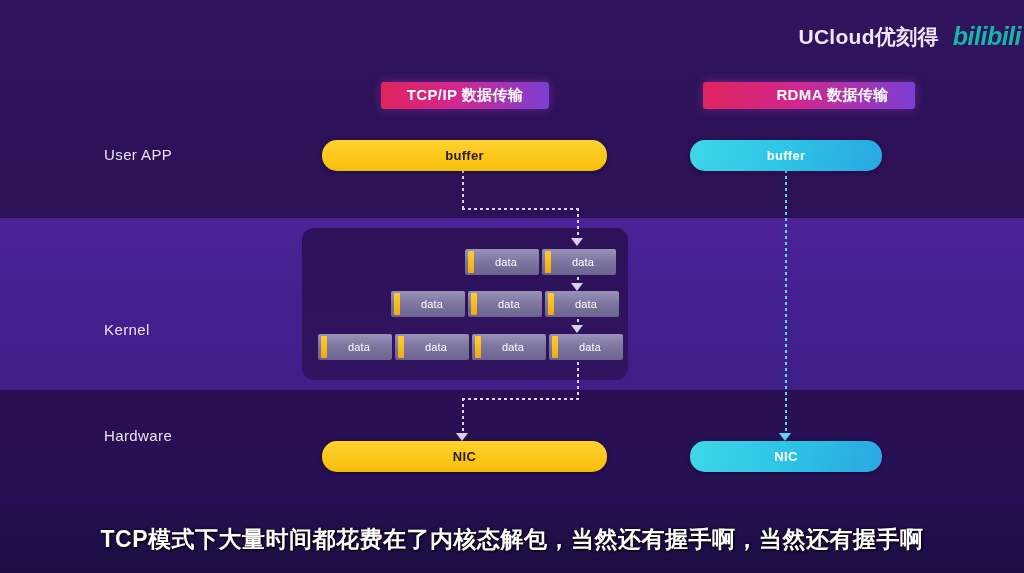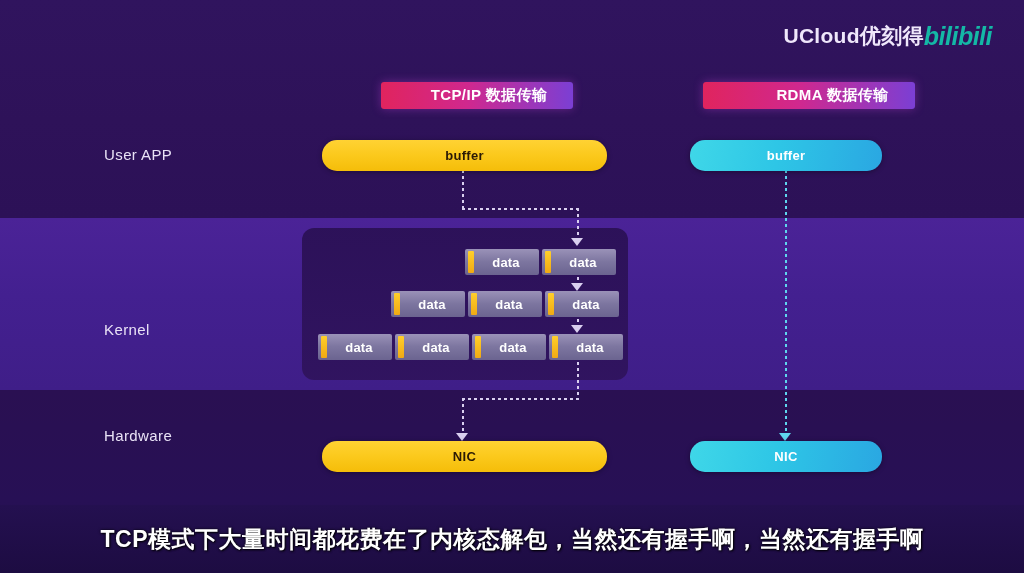--- a/index.html
+++ b/index.html
@@ -37,23 +37,24 @@
   .band-bot {
     top: 390px;
     height: 183px;
     background: linear-gradient(180deg, #2a1052 0%, #271055 60%, #241050 100%);
   }
 
   
   .brand-row {
     position: absolute;
     top: 22px;
-    right: 32px;
-    display: flex;
-    align-items: flex-start;
+    right: 3px;
+    display: flex;
+    align-items: center;
+    gap: 14px;
   }
   .brand-ucloud {
     font-size: 21px;
     font-weight: bold;
     color: #efe7fb;
     letter-spacing: 0.3px;
     white-space: nowrap;
   }
   .brand-bili {
     font-size: 25px;
@@ -77,21 +78,20 @@
     color: #ffffff;
     letter-spacing: 0.4px;
     white-space: nowrap;
     background: linear-gradient(90deg, #e0245e 0%, #d0288e 45%, #7b3fd4 100%);
     box-shadow: 0 0 10px rgba(180, 60, 200, 0.45);
   }
   #badge-tcp {
     left: 381px;
     top: 82px;
     width: 168px;
-    padding-left: 24px;
   }
   #badge-rdma {
     left: 703px;
     top: 82px;
     width: 165px;
     padding-left: 47px;
   }
 
   
   .row-label {
@@ -169,22 +169,22 @@
   .data-block .bar {
     position: absolute;
     left: 3px;
     top: 2px;
     width: 6px;
     height: 22px;
     background: linear-gradient(180deg, #ffcf2b 0%, #f0a913 100%);
     border-radius: 1px;
   }
   .data-block .dtext {
-    font-size: 13px;
-    font-weight: bold;
+    font-size: 11px;
+    font-weight: normal;
     color: #ffffff;
     margin-left: 8px;
     letter-spacing: 0.2px;
   }
 
   
   .dot-v {
     position: absolute;
     width: 2px;
     background-image: linear-gradient(180deg, currentColor 50%, rgba(0,0,0,0) 50%);

